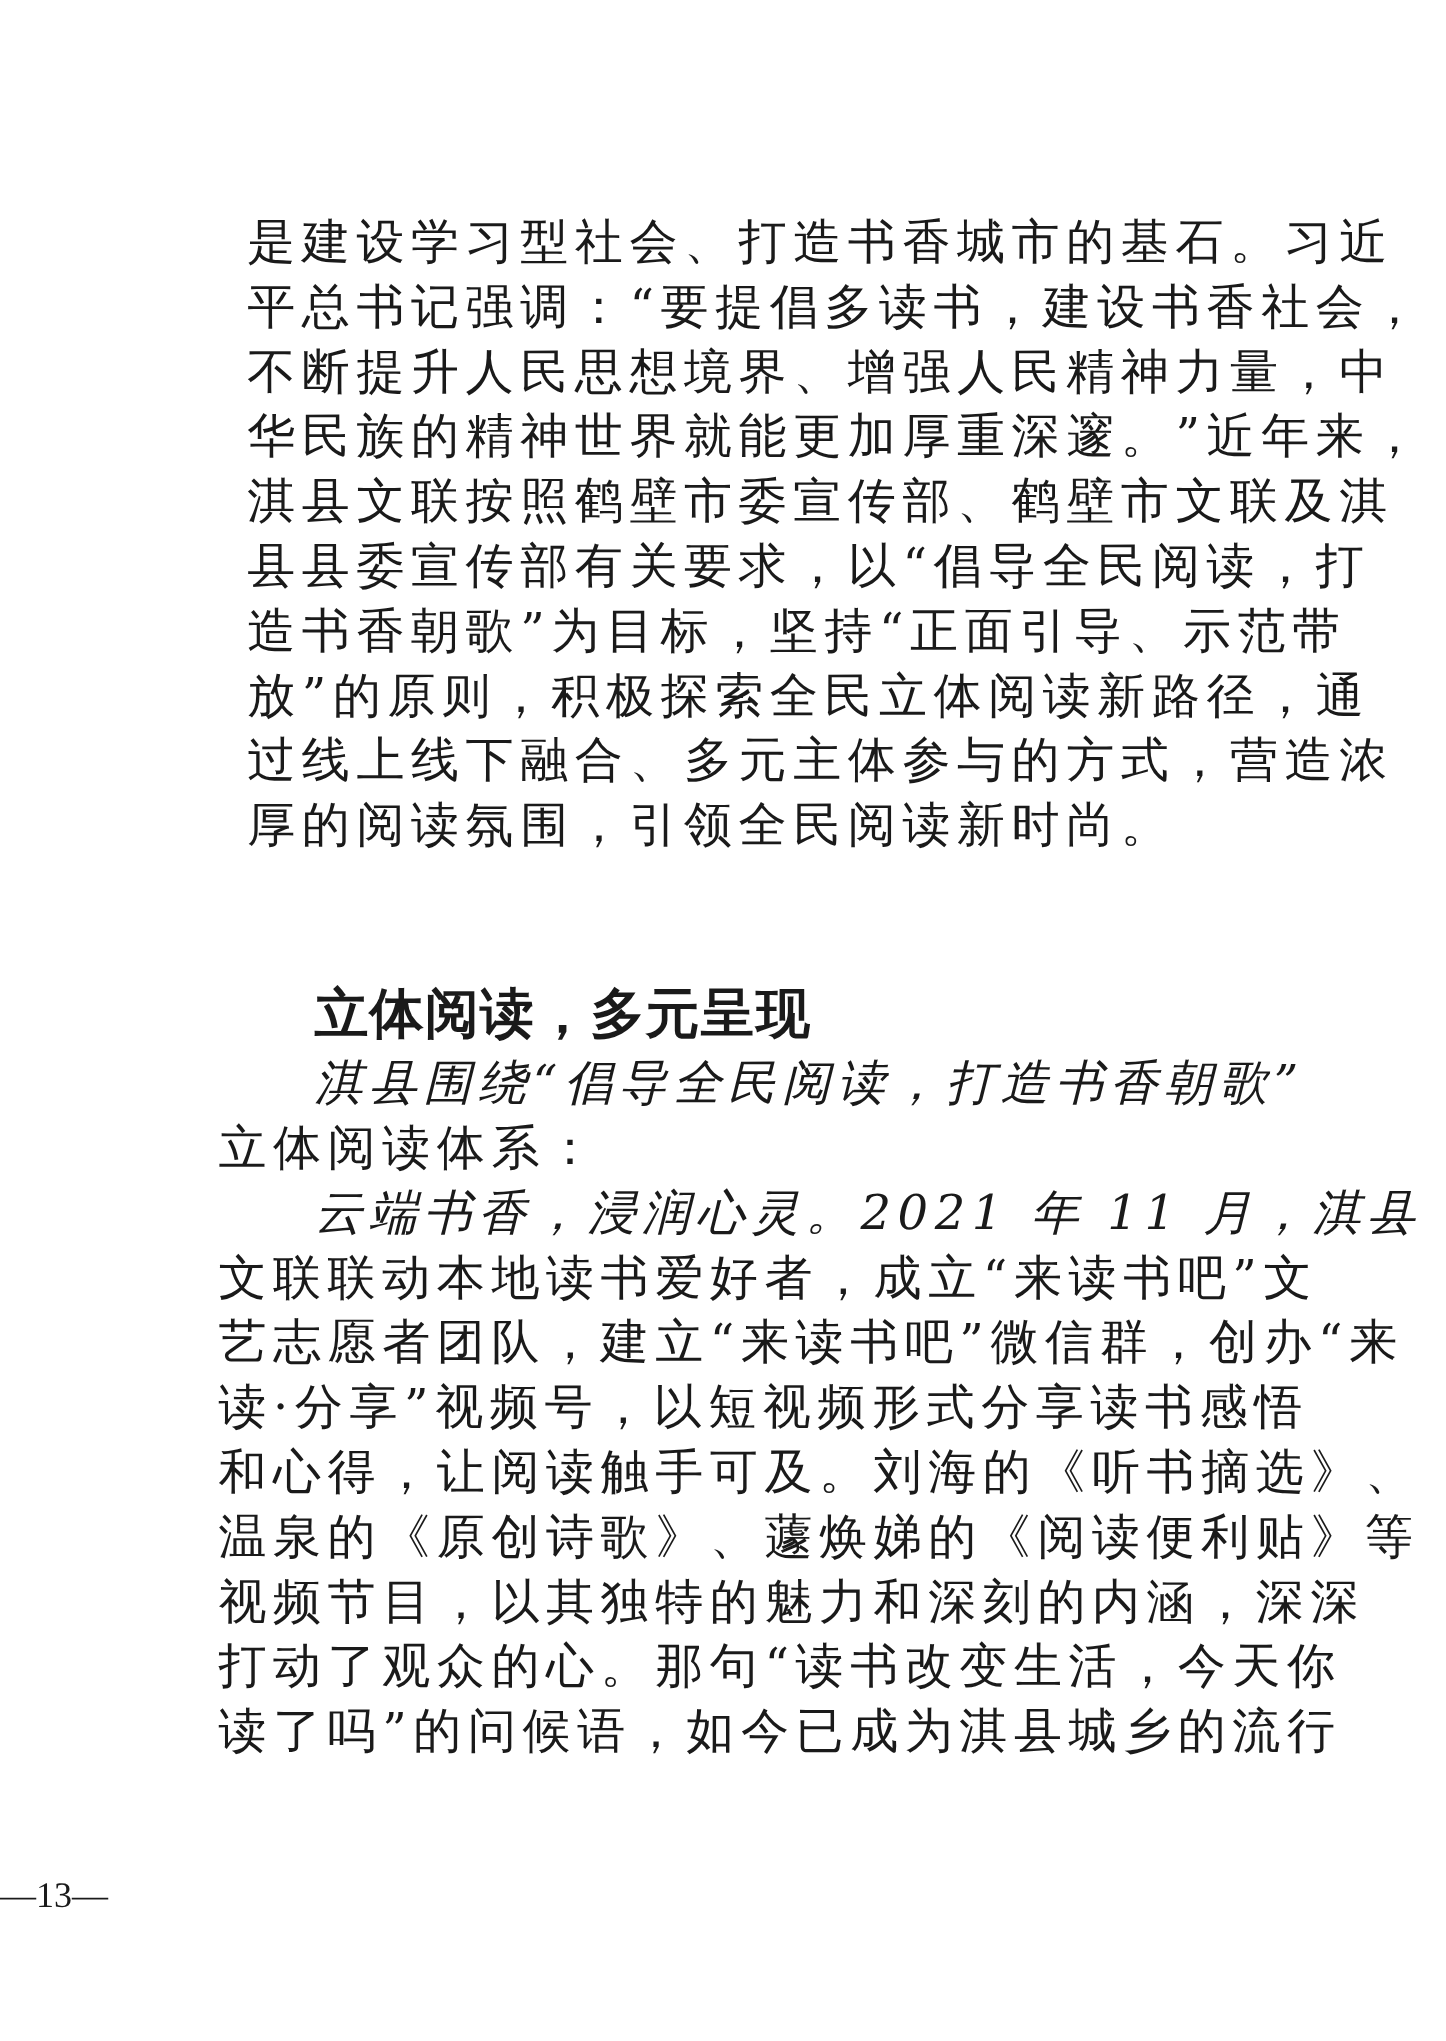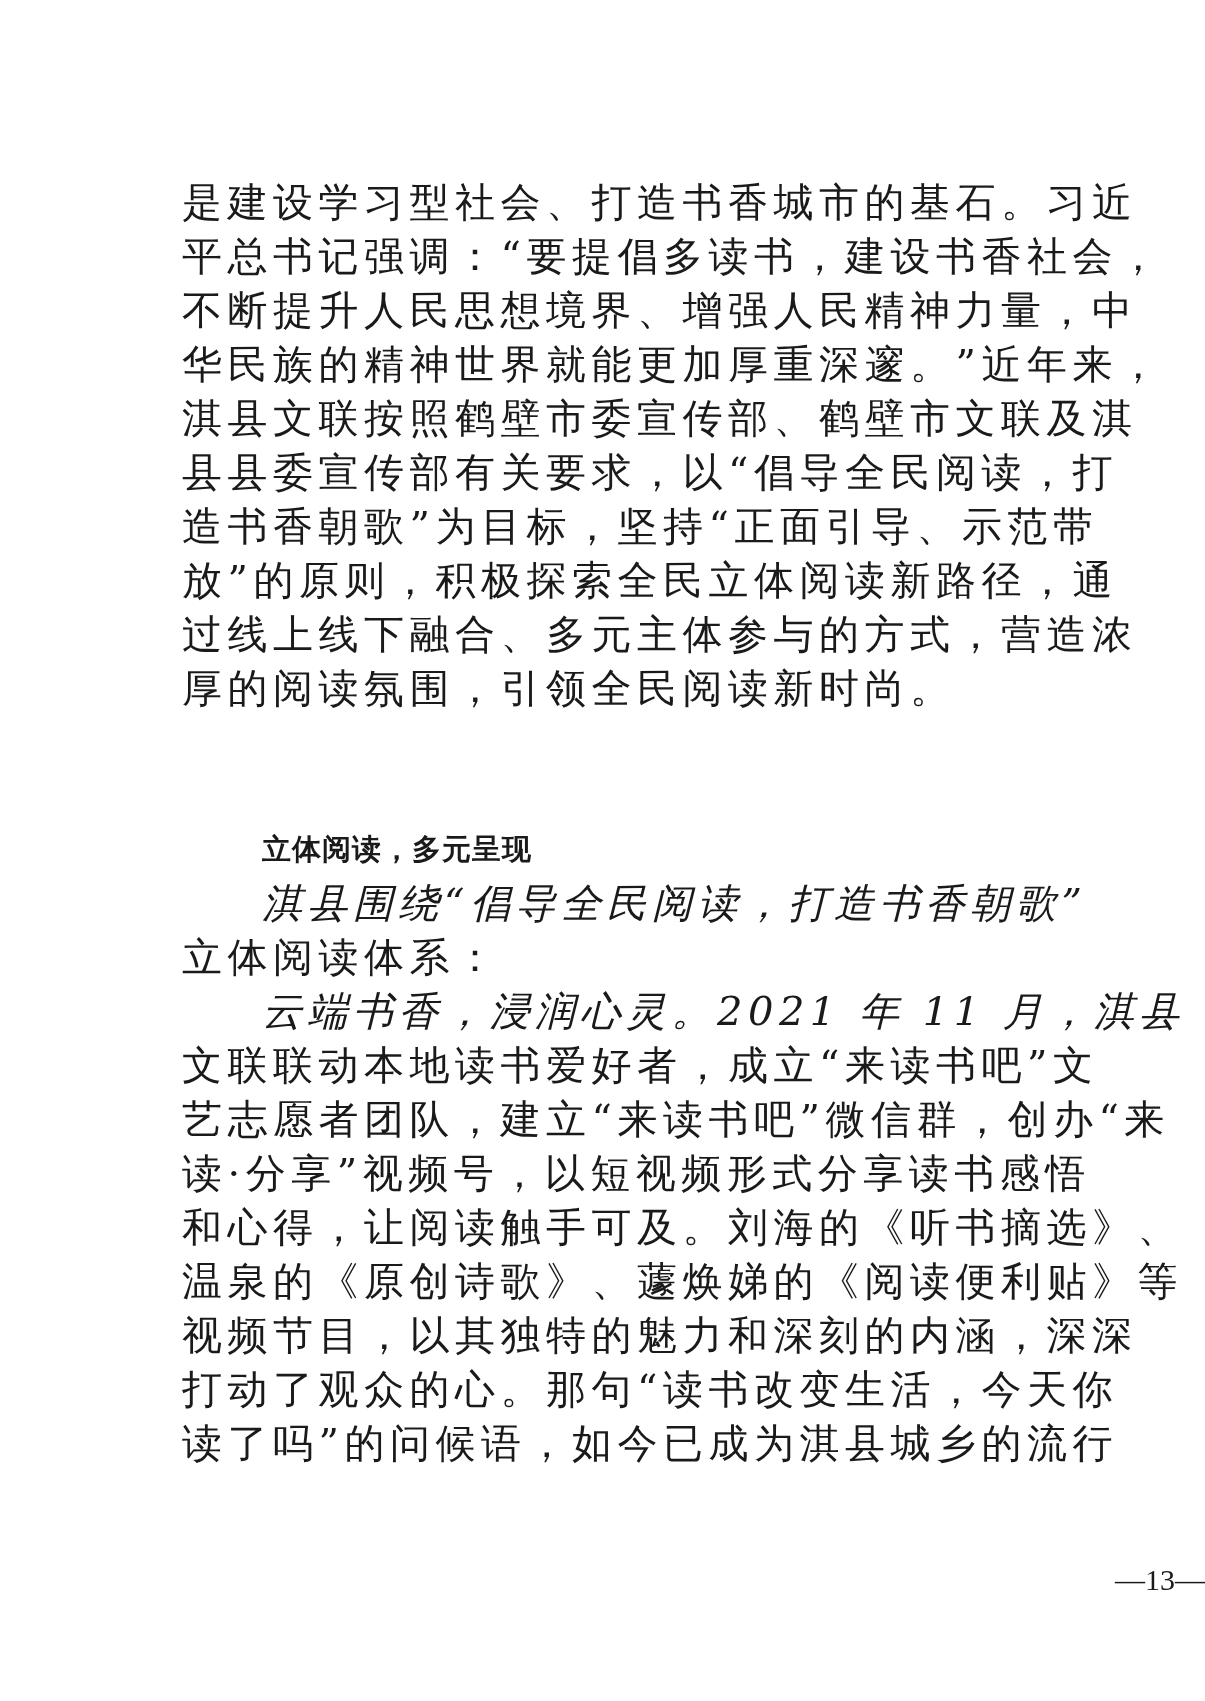--- a/index.html
+++ b/index.html
@@ -37,40 +37,40 @@
     .line {
       display: block;
       height: 54px;
       white-space: nowrap;
       text-align-last: justify;
       text-align: justify;
     }
     .line.last {
       text-align-last: left;
     }
-    .section-intro { top: 175px; }
+    .section-intro { top: 175px; margin-left: 24px; }
     .section-heading {
       position: absolute;
       left: 262px;
       top: 822px;
-      font-family: Liberation Sans, sans-serif;
+      font-family: Liberation Mono, monospace;
       font-weight: bold;
-      font-size: 29px;
+      font-size: 45px;
       line-height: 54px;
       letter-spacing: 1px;
       color: #1a1a1a;
     }
     .section-body { top: 876px; }
     .indent { padding-left: 80px; font-style: italic; }
     .page-number {
       position: absolute;
       left: 0;
       width: 1205px;
       top: 1562px;
-      text-align: right;
+      text-align: left;
       font-family: "Liberation Serif", "DejaVu Serif", serif;
       font-size: 30px;
       line-height: 36px;
       color: #1a1a1a;
     }
   </style>
 </head>
 <body>
 
 <div class="page">

